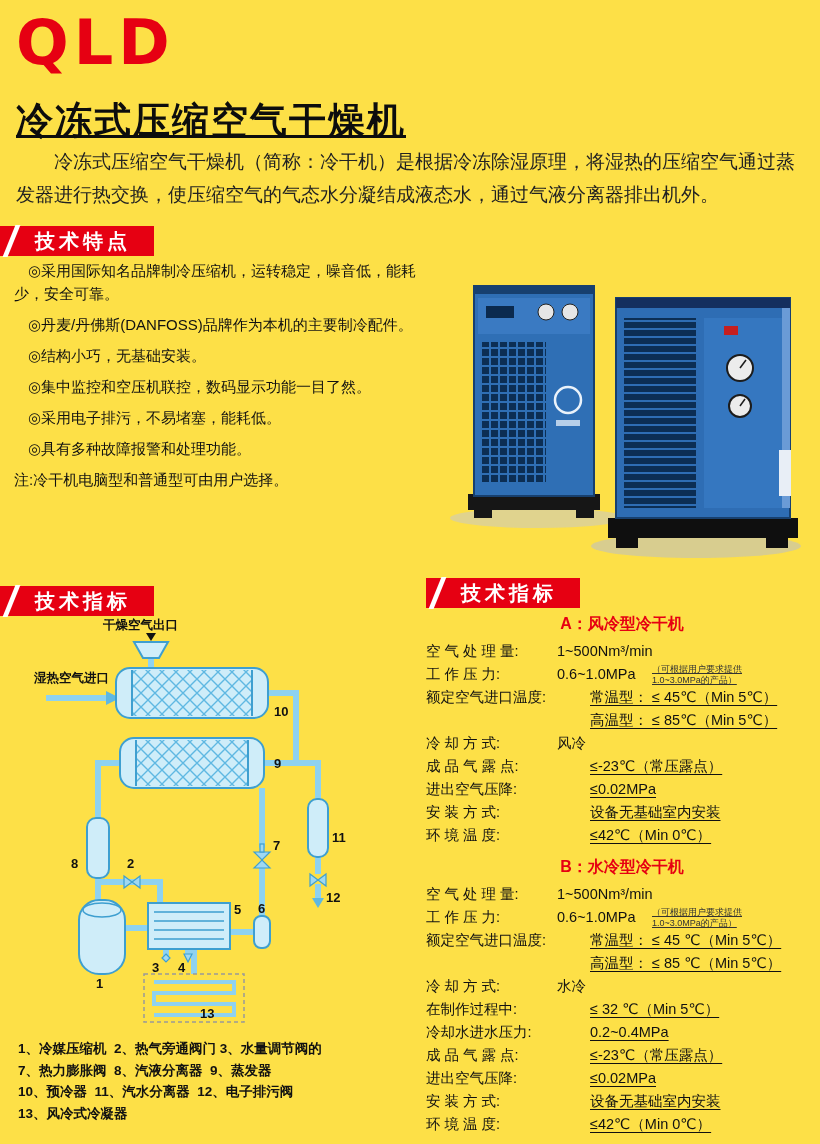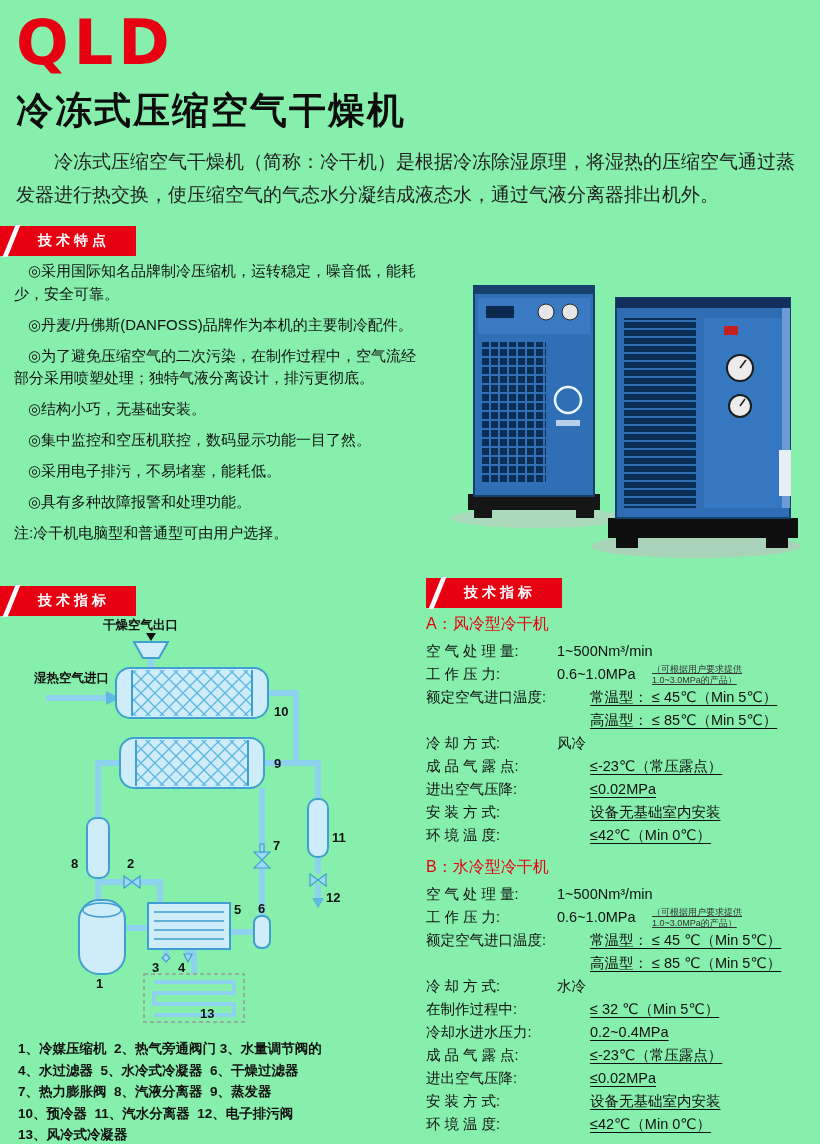--- a/index.html
+++ b/index.html
@@ -1,36 +1,36 @@
 <!DOCTYPE html>
 <html><head>
 <meta charset="utf-8">
 <style>
   * { margin:0; padding:0; box-sizing:border-box; }
   html,body { background:#ffffff; }
   .page {
-    position:relative; width:820px; height:1144px; background:#86efac;
+    position:relative; width:820px; height:1144px; background:#fde047;
     font-family:"Liberation Sans","DejaVu Sans",sans-serif; color:#1a1a1a; overflow:hidden;
   }
   .logo {
     position:absolute; left:16px; top:6px;
     font-family:"DejaVu Sans",sans-serif; font-size:62px; font-weight:900;
     color:#E60012; letter-spacing:5px;
   }
   .title {
-    position:absolute; left:16px; top:86px; font-size:37px; font-weight:bold;
-    color:#0d0d0d; letter-spacing:2px;
+    position:absolute; left:16px; top:96px; font-size:37px; font-weight:bold;
+    color:#0d0d0d; letter-spacing:2px;text-decoration:underline;
   }
   .intro {
     position:absolute; left:16px; top:146px; width:790px;
     font-size:19px; line-height:1.72; text-indent:2em; color:#222;
   }
   .banner {
-    position:absolute; height:30px; width:136px; background:#E60012; color:#fff;
-    font-size:14px; font-weight:bold; letter-spacing:4px;
+    position:absolute; height:30px; width:154px; background:#E60012; color:#fff;
+    font-size:20px; font-weight:bold; letter-spacing:4px;
     display:flex; align-items:center; justify-content:center; padding-left:12px;
   }
   .banner::before {
     content:""; position:absolute; left:9px; top:-1px; height:32px; width:5px;
     background:#fff; transform:skewX(-22deg);
   }
   .b-features { left:0; top:226px; }
   .b-diagram  { left:0; top:586px; }
   .b-specs    { left:426px; top:578px; }
 
@@ -42,21 +42,21 @@
 
   .diagram { position:absolute; left:8px; top:616px; width:410px; height:420px; }
   .diagram text { font-family:"Liberation Sans","DejaVu Sans",sans-serif; fill:#111; }
   .diagram .dnum { font-size:13px; font-weight:bold; }
   .diagram .dlabel { font-size:12.5px; font-weight:bold; }
 
   .legend { position:absolute; left:18px; top:1040px; width:404px; font-size:13.5px; font-weight:bold; color:#111; }
   .legend div { margin-bottom:3.5px; white-space:pre; }
 
   .specs { position:absolute; left:426px; top:614px; width:392px; }
-  .spec-title { font-size:16px; font-weight:normal; color:#E60012; height:26px; }
+  .spec-title { font-size:16px; font-weight:bold; color:#E60012; height:26px;text-align:center; }
   .spec-title.tb { margin-top:10px; }
   .spec-row { display:flex; font-size:14.5px; line-height:23px; min-height:23px; position:relative; color:#111; }
   .spec-row .lb { width:131px; flex:none; white-space:pre; }
   .spec-row .val { white-space:pre; }
   .spec-row .val.u { text-decoration:underline; text-underline-offset:3px;margin-left:33px; }
   .spec-note { position:absolute; left:226px; top:1px; width:116px; font-size:9px; line-height:10.5px; color:#333;text-decoration:underline; }
 </style>
 </head>
 <body>
 
@@ -66,21 +66,20 @@
   <h1 class="title">冷冻式压缩空气干燥机</h1>
   <p class="intro">冷冻式压缩空气干燥机（简称：冷干机）是根据冷冻除湿原理，将湿热的压缩空气通过蒸发器进行热交换，使压缩空气的气态水分凝结成液态水，通过气液分离器排出机外。</p>
 
   <div class="banner b-features">
     <span>技术特点</span>
   </div>
 
   <div class="features">
     <div class="feature">◎采用国际知名品牌制冷压缩机，运转稳定，噪音低，能耗少，安全可靠。</div>
     <div class="feature">◎丹麦/丹佛斯(DANFOSS)品牌作为本机的主要制冷配件。</div>
-    <div class="feature">◎为了避免压缩空气的二次污染，在制作过程中，空气流经部分采用喷塑处理；独特气液分离设计，排污更彻底。</div>
     <div class="feature">◎结构小巧，无基础安装。</div>
     <div class="feature">◎集中监控和空压机联控，数码显示功能一目了然。</div>
     <div class="feature">◎采用电子排污，不易堵塞，能耗低。</div>
     <div class="feature">◎具有多种故障报警和处理功能。</div>
     <div class="feature fnote">注:冷干机电脑型和普通型可由用户选择。</div>
   </div>
 
   <div class="products">
     <svg viewBox="0 0 392 318" width="392" height="318">
       <defs>
@@ -233,21 +232,20 @@
       <text class="dnum" x="266" y="152">9</text>
       <text class="dnum" x="266" y="100">10</text>
       <text class="dnum" x="324" y="226">11</text>
       <text class="dnum" x="318" y="286">12</text>
       <text class="dnum" x="192" y="402">13</text>
     </svg>
   </div>
 
   <div class="legend">
     <div>1、冷媒压缩机  2、热气旁通阀门 3、水量调节阀的</div>
-    <div>4、水过滤器  5、水冷式冷凝器  6、干燥过滤器</div>
     <div>7、热力膨胀阀  8、汽液分离器  9、蒸发器</div>
     <div>10、预冷器  11、汽水分离器  12、电子排污阀</div>
     <div>13、风冷式冷凝器</div>
   </div>
 
   <div class="banner b-specs">
     <span>技术指标</span>
   </div>
 
   <div class="specs">

